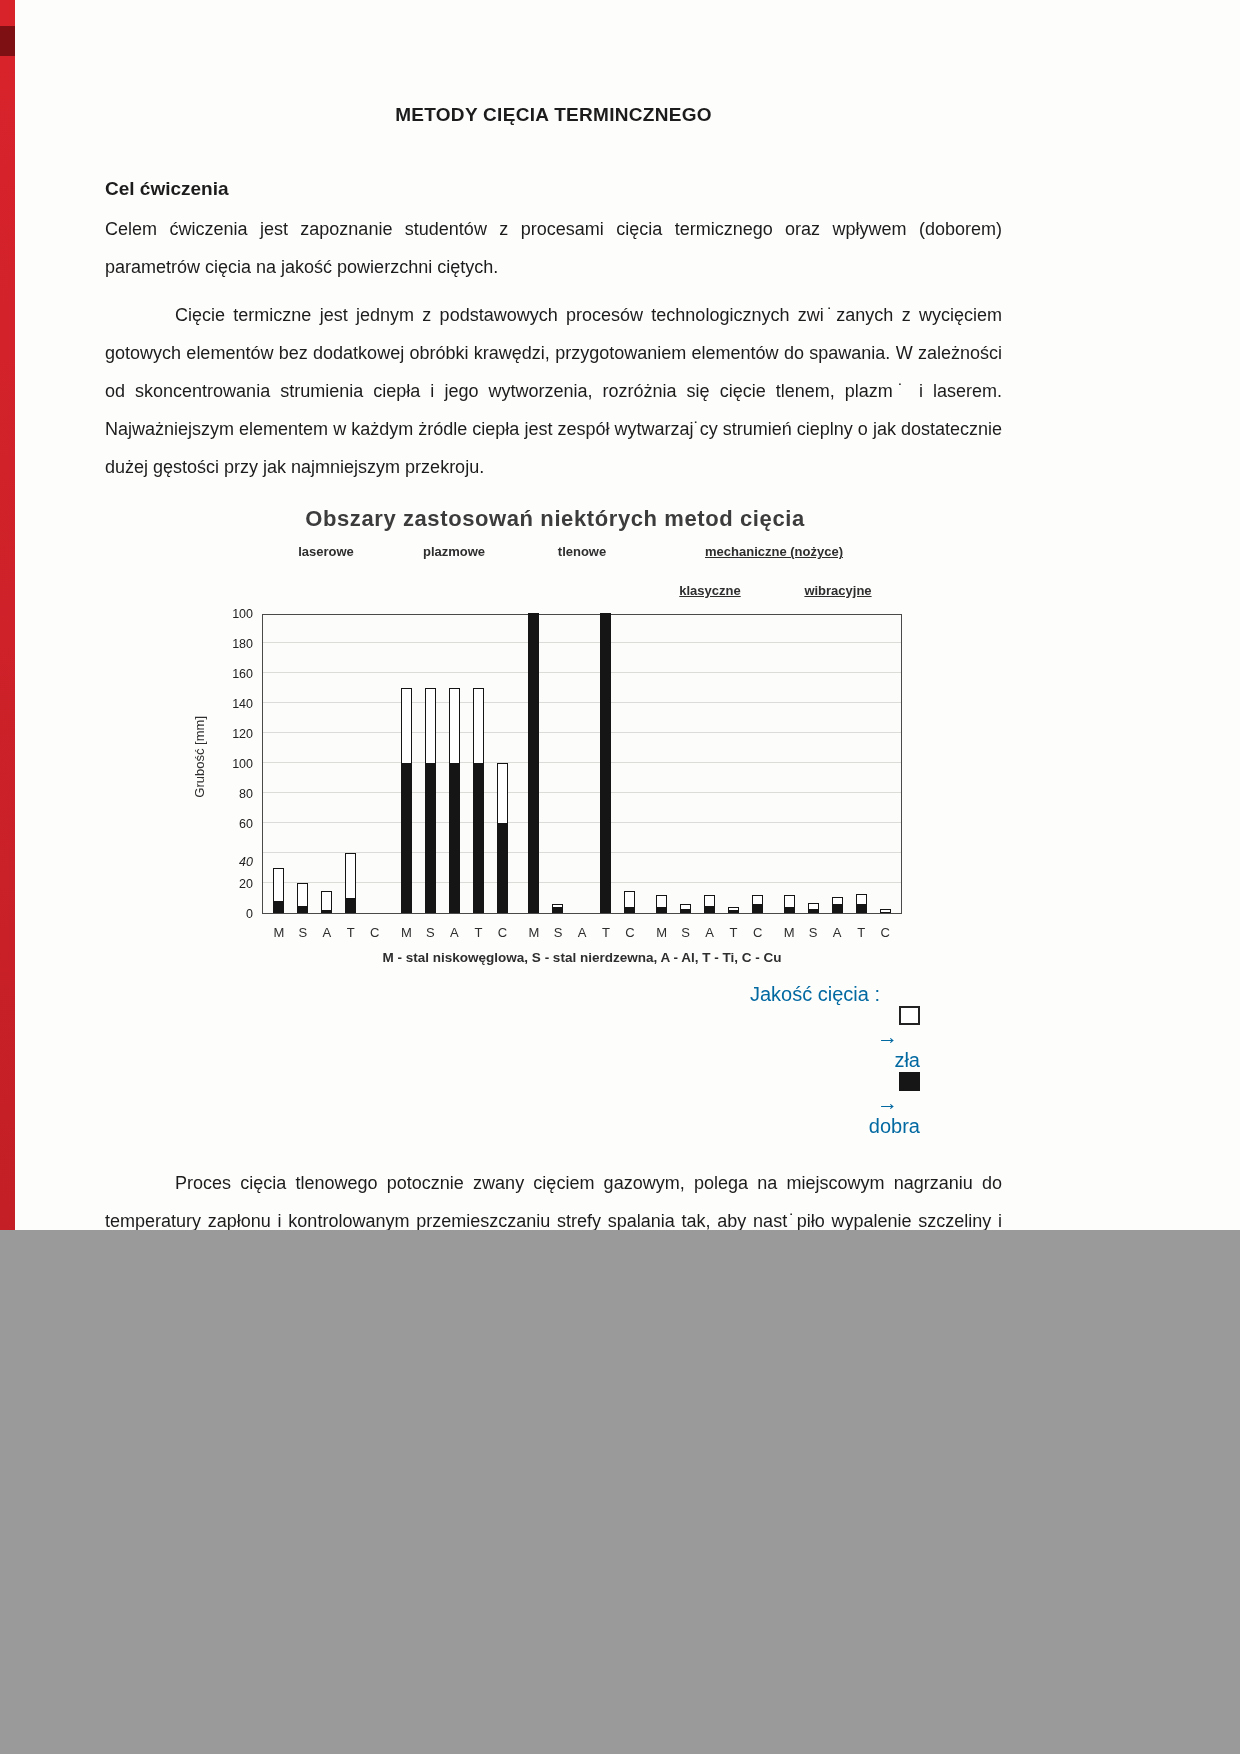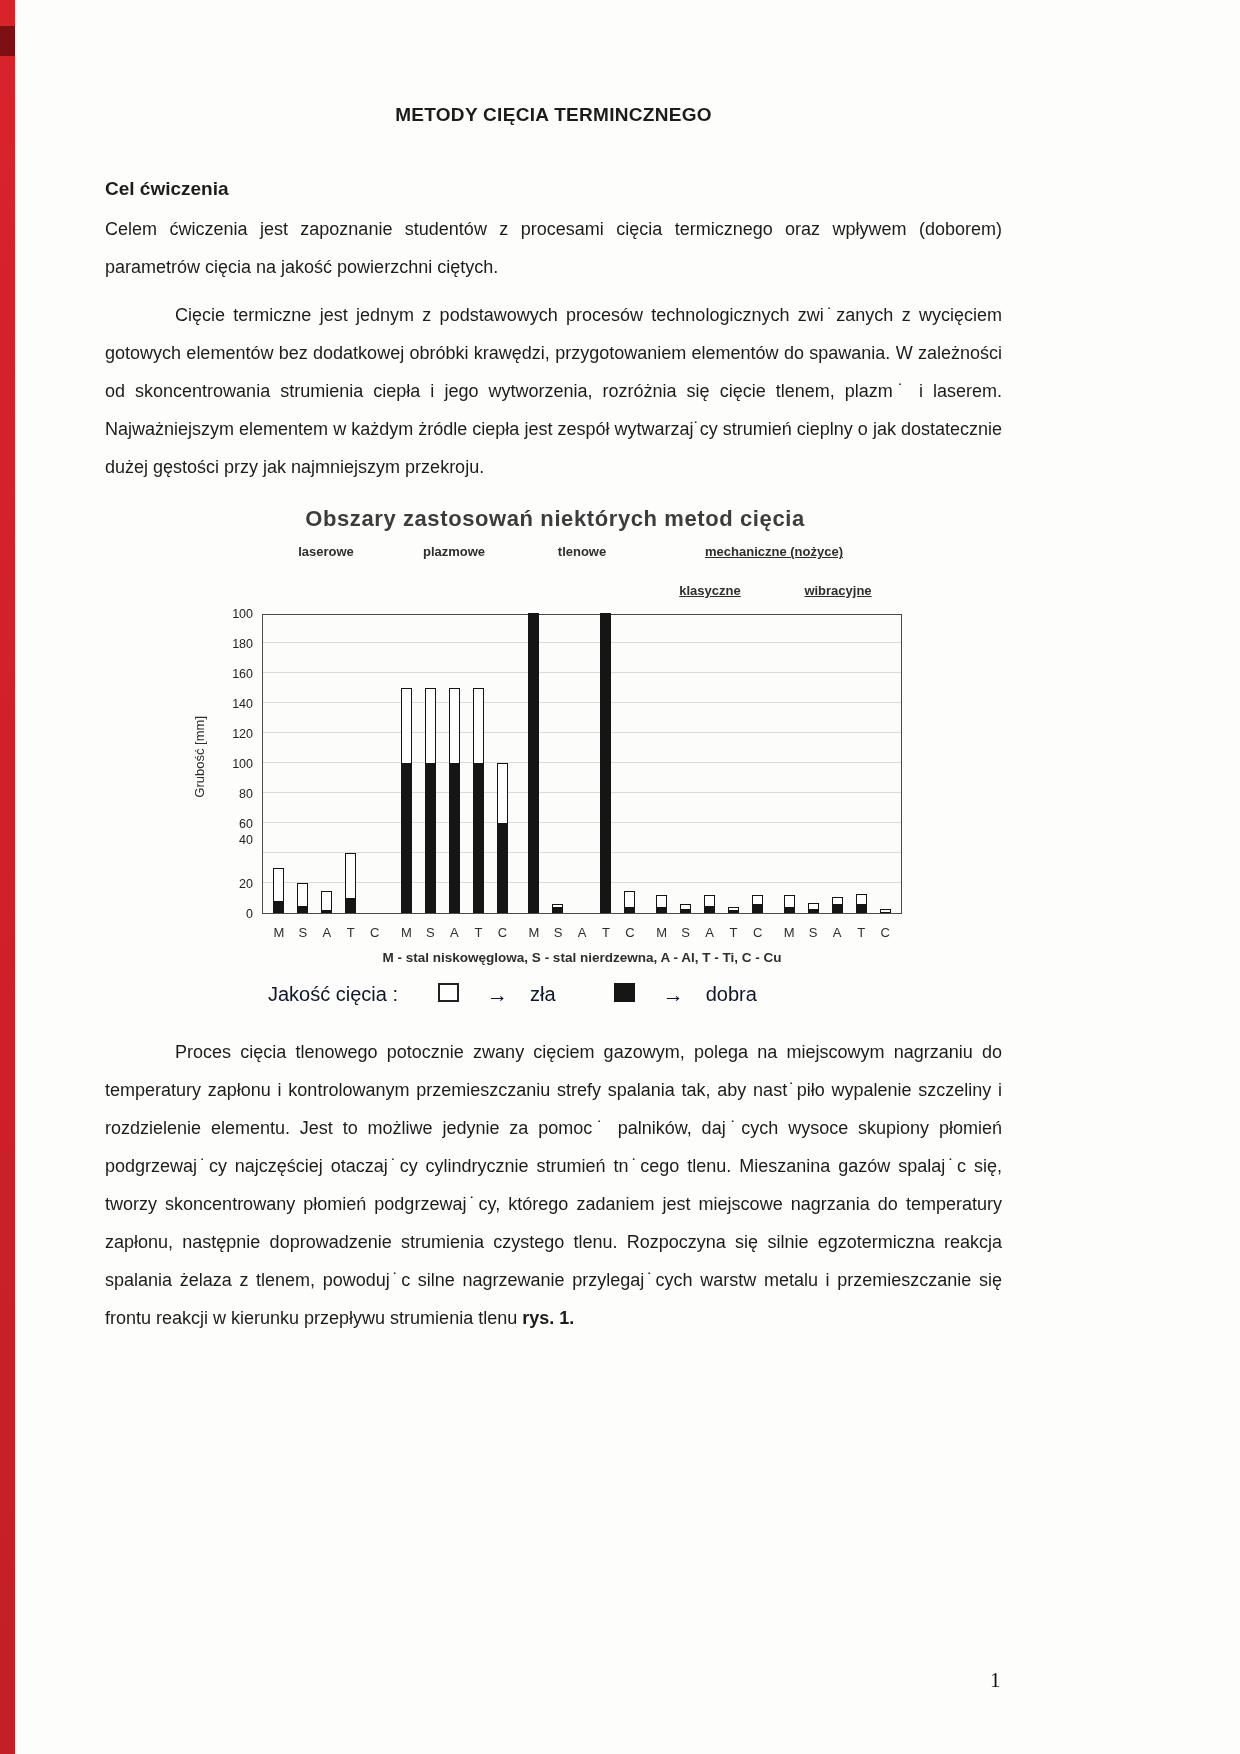--- a/index.html
+++ b/index.html
@@ -1,20 +1,20 @@
 <!DOCTYPE html>
 <html><head>
 <meta charset="utf-8">
 <style>
   * { box-sizing: border-box; }
   html, body { margin: 0; padding: 0; background: #9a9a9a; }
   .page {
     position: relative;
     width: 1240px;
-    height: 1754px;
+    height: 1230px;
     margin: 0 auto;
     background: #fdfdfc;
     font-family: "Liberation Sans", "DejaVu Sans", sans-serif;
     color: #1c1c1c;
     overflow: hidden;
   }
   .spine {
     position: absolute;
     left: 0; top: 0;
     width: 15px; height: 100%;
@@ -100,22 +100,22 @@
     transform: translateX(-50%);
     font-size: 13px; color: #2e2e2e;
   }
   .chart-footnote {
     margin-left: 72px; width: 640px;
     text-align: center; margin-top: 36px;
     font-size: 13.5px; font-weight: bold; color: #2e2e2e;
   }
   .legend {
     margin-left: 78px; margin-top: 18px;
-    display: flex; align-items: flex-start;
-    font-size: 20px; color: #0f172a;
+    display: flex; align-items: flex-end;
+    font-size: 20px; color: #0369a1; flex-direction: column;
   }
   .legend-label { margin-right: 40px; }
   .sq { width: 21px; height: 19px; display: inline-block; flex: 0 0 auto; }
   .sq-bad { background: #fff; border: 2px solid #222; }
   .sq-good { background: #161616; border: 2px solid #161616; }
   .legend .arrow { margin: 0 22px 0 28px; font-size: 21px; }
   .legend .gap { width: 58px; }
 
   .page-number {
     position: absolute;
@@ -156,21 +156,21 @@
         </div>
       </div>
 
       <div class="plot-row">
         <div class="ylab">
           <span>Grubość [mm]</span>
         </div>
         <div class="yticks">
             <div class="ytick" style="bottom: -7px;">0</div>
             <div class="ytick" style="bottom: 23px;">20</div>
-            <div class="ytick" style="bottom: 67px;">40</div>
+            <div class="ytick" style="bottom: 45px; font-style: italic;">40</div>
             <div class="ytick" style="bottom: 83px;">60</div>
             <div class="ytick" style="bottom: 113px;">80</div>
             <div class="ytick" style="bottom: 143px;">100</div>
             <div class="ytick" style="bottom: 173px;">120</div>
             <div class="ytick" style="bottom: 203px;">140</div>
             <div class="ytick" style="bottom: 233px; margin-left: 47px;">160</div>
             <div class="ytick" style="bottom: 263px;">180</div>
             <div class="ytick" style="bottom: 293px;">100</div>
           </div>
         <div class="plot">

